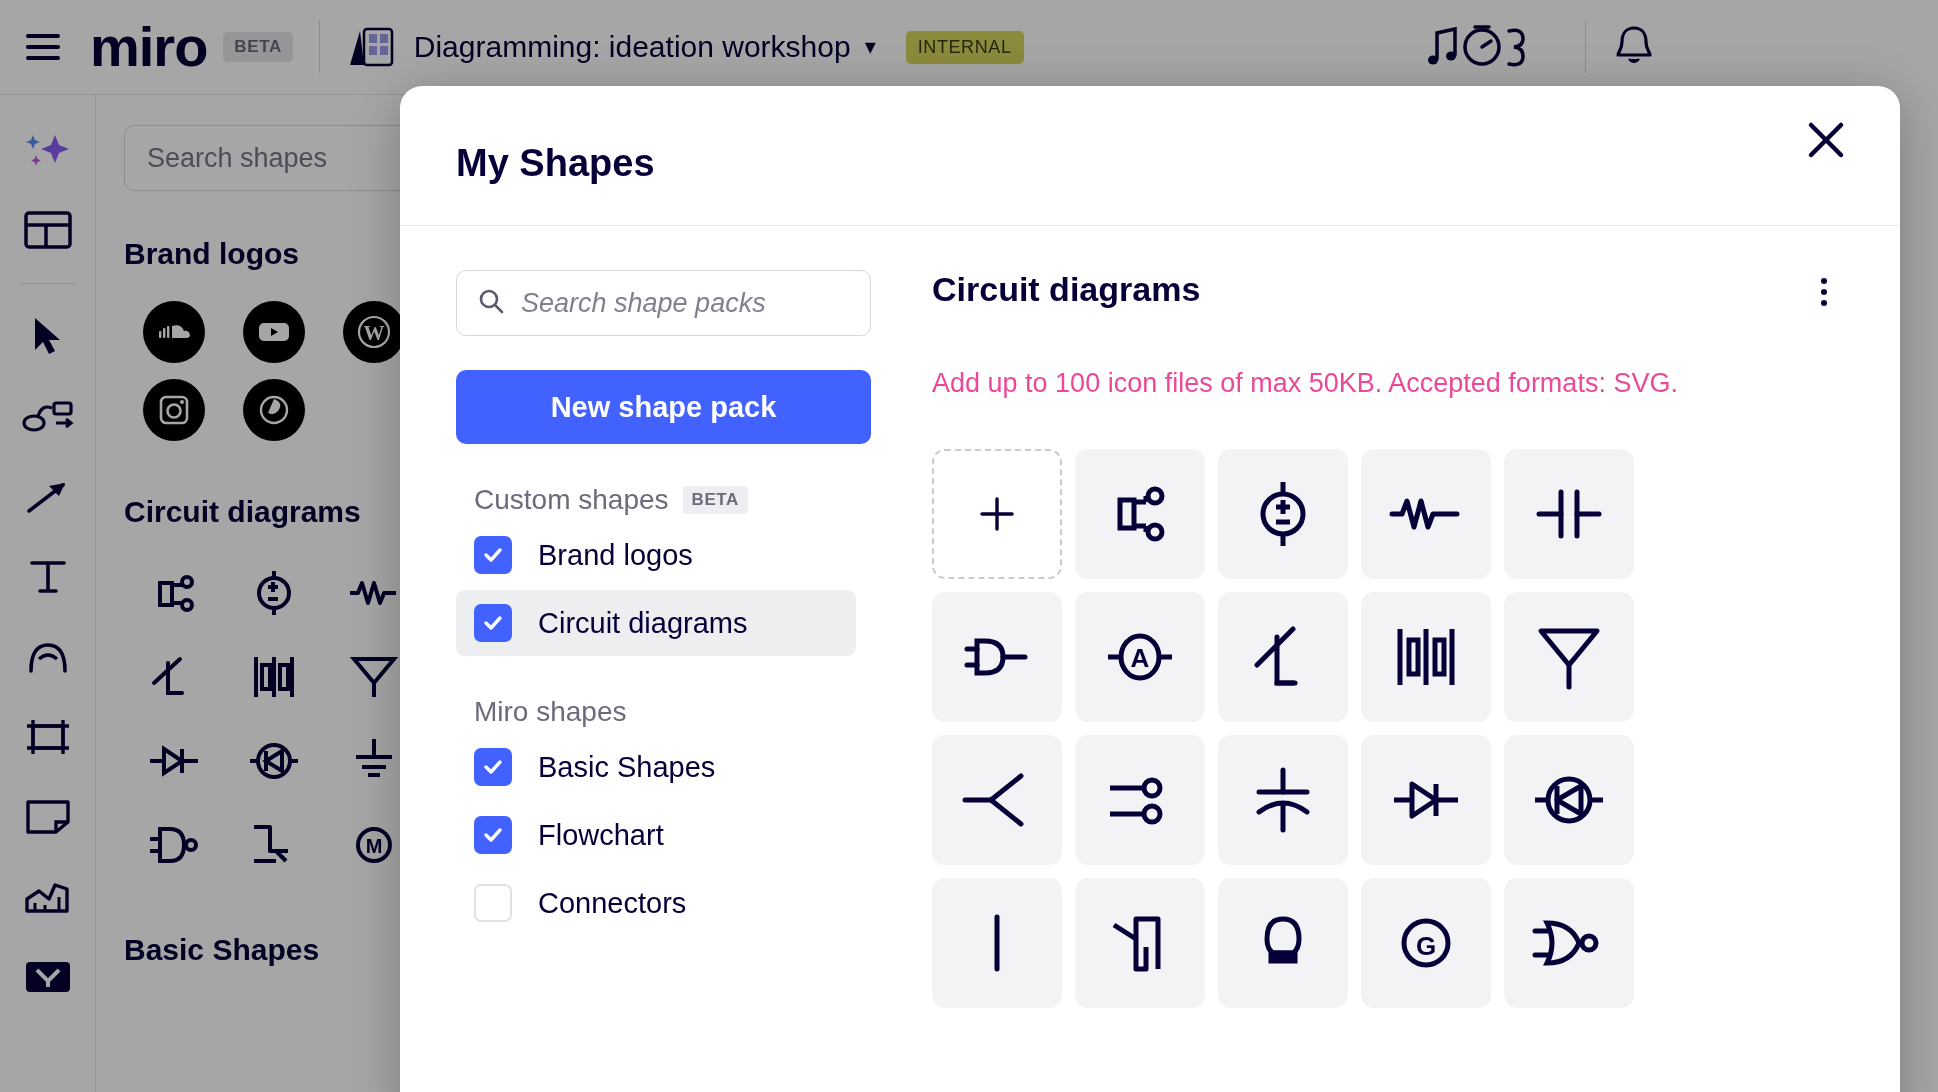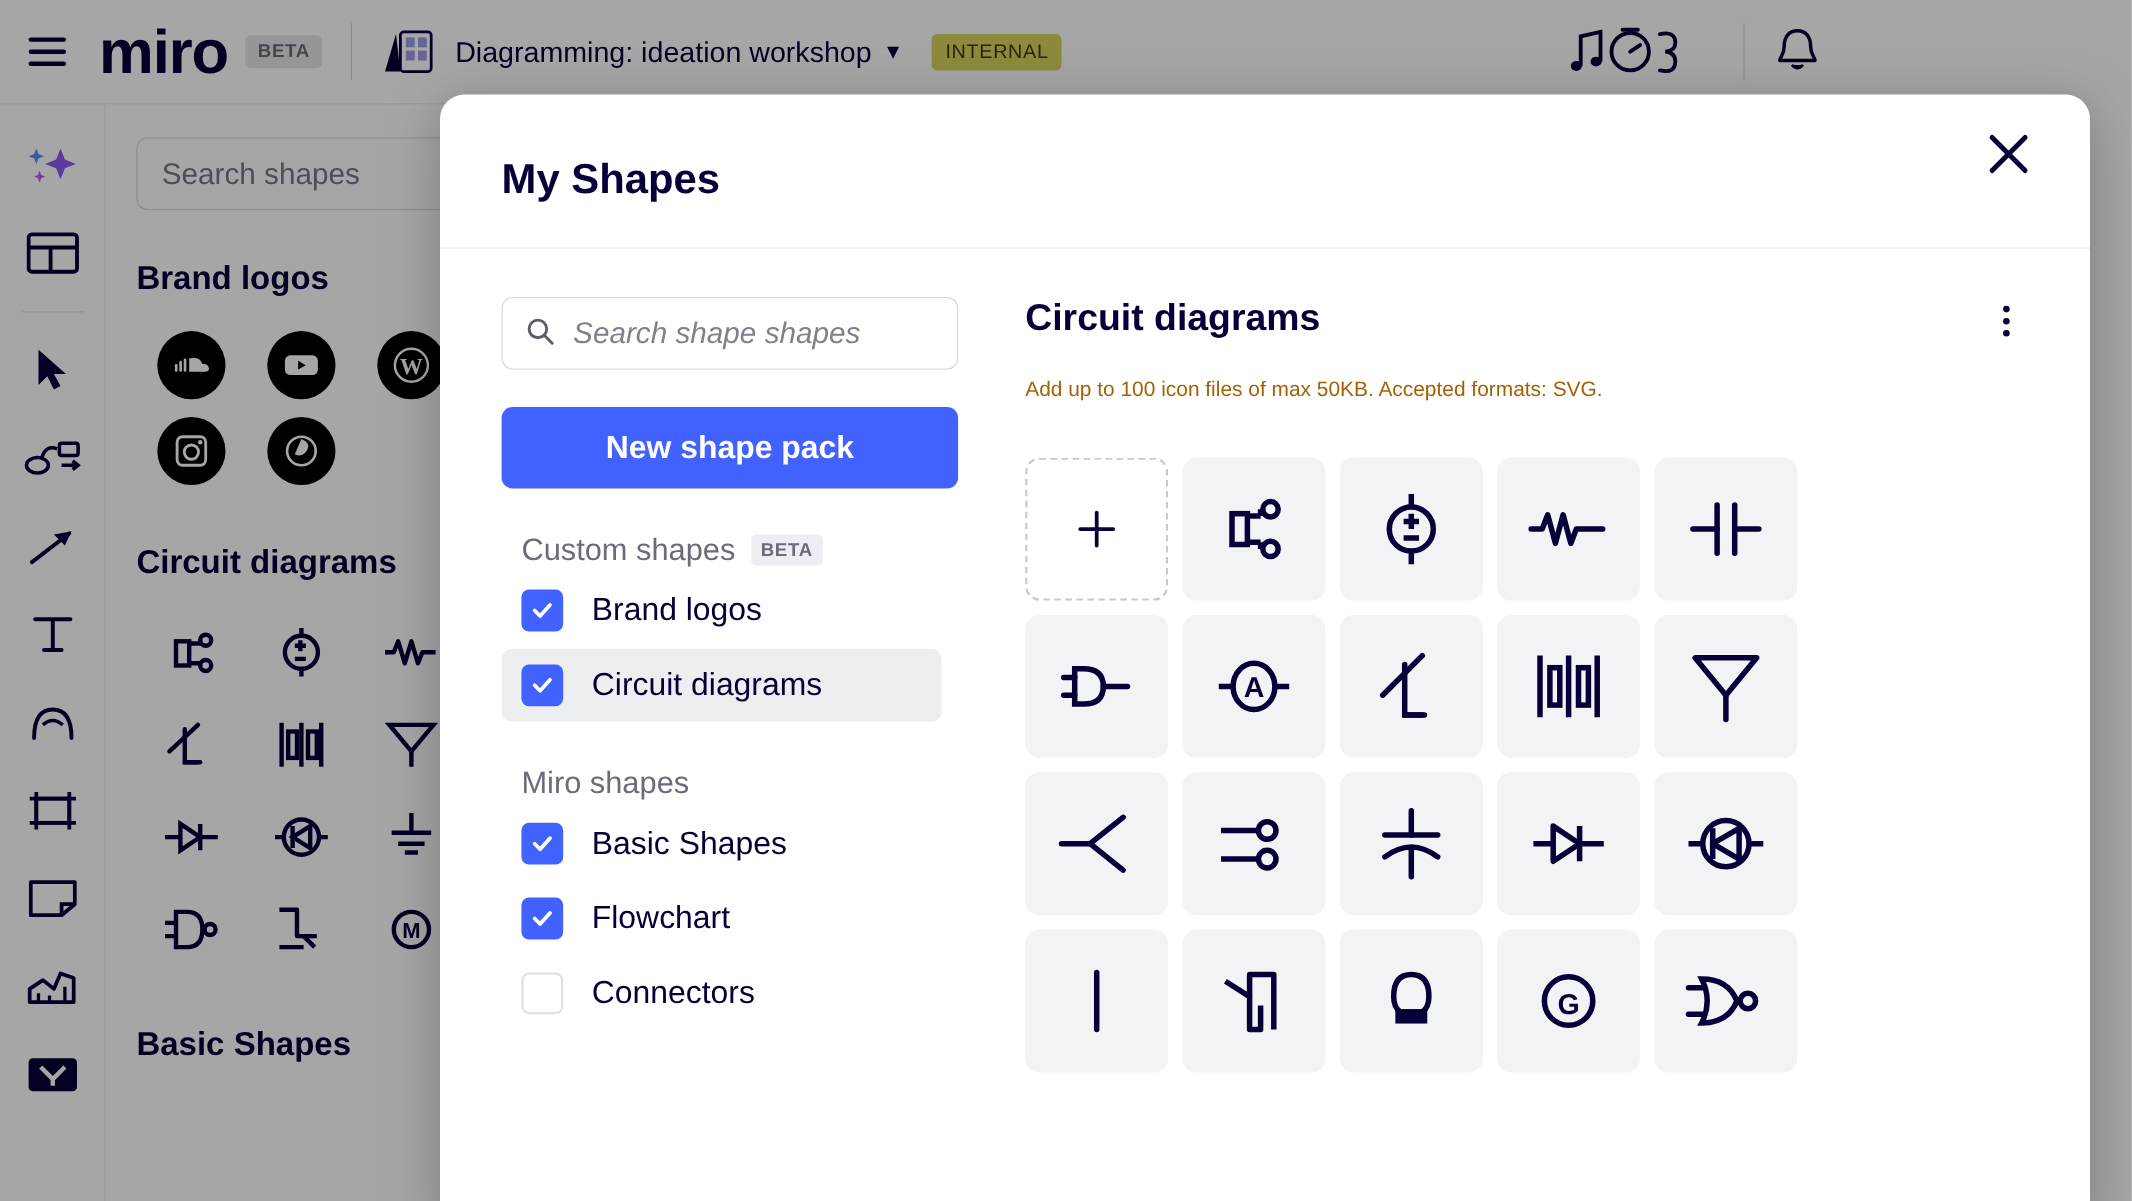--- a/index.html
+++ b/index.html
@@ -45,21 +45,21 @@
     background: #e6e6ec; color: #6b6b7b;
     font-size: 17px; font-weight: 700; letter-spacing: .6px;
     padding: 5px 11px; border-radius: 5px;
   }
   .vdiv { width: 1px; height: 52px; background: #d6d6de; margin: 0 26px; }
 
   .board-icon {
     width: 52px; height: 44px; position: relative; margin-right: 16px;
   }
   .doc-title {
-    font-size: 26px; color: #050038; white-space: nowrap;
+    font-size: 30px; color: #050038; white-space: nowrap;
   }
   .chev { margin-left: 14px; font-size: 22px; color:#050038; }
   .internal-badge {
     margin-left: 30px;
     background: #d7d55c; color: #3b3a0f;
     font-size: 18px; font-weight: 400; letter-spacing: .6px;
     padding: 6px 12px; border-radius: 5px;
   }
   .topbar-right {
     margin-left: auto; display: flex; align-items: center; padding-right: 34px;
@@ -179,21 +179,21 @@
     flex: 1; padding: 44px 54px 0 32px; position: relative;
   }
   .right-title-row { display: flex; align-items: flex-start; }
   .right-title { font-size: 34px; font-weight: 700; color: #050038; }
   .kebab {
     margin-left: auto; width: 44px; height: 44px;
     display: flex; flex-direction: column; align-items: center; justify-content: center; gap: 5px;
   }
   .kebab i { width: 6px; height: 6px; border-radius: 50%; background: #050038; display:block; }
   .right-desc {
-    margin-top: 30px; font-size: 19px; color: #a16207;
+    margin-top: 54px; font-size: 27px; color: #ec4899;
   }
   .icon-grid {
     margin-top: 50px;
     display: grid; grid-template-columns: repeat(5, 130px);
     gap: 13px;
   }
   .icon-tile {
     width: 130px; height: 130px; border-radius: 13px;
     background: #f2f3f5;
     display: flex; align-items: center; justify-content: center;
@@ -511,21 +511,21 @@
   <div class="modal-body">
 
     <div class="modal-left">
       <div class="pack-search">
         <span>
           <svg width="28" height="28" viewBox="0 0 28 28" fill="none" stroke="#5b5b6d" stroke-width="2.6">
             <circle cx="12" cy="12" r="8"></circle>
               <path d="M18 18 L25 25" stroke-linecap="round"></path>
           </svg>
         </span>
-        <span class="ph">Search shape shapes</span>
+        <span class="ph">Search shape packs</span>
       </div>
 
       <button class="new-pack-btn">New shape pack</button>
 
       <div class="group-label">
         <span>Custom shapes</span>
         <span class="mini-beta">BETA</span>
       </div>
 
       <div class="pack-row">

